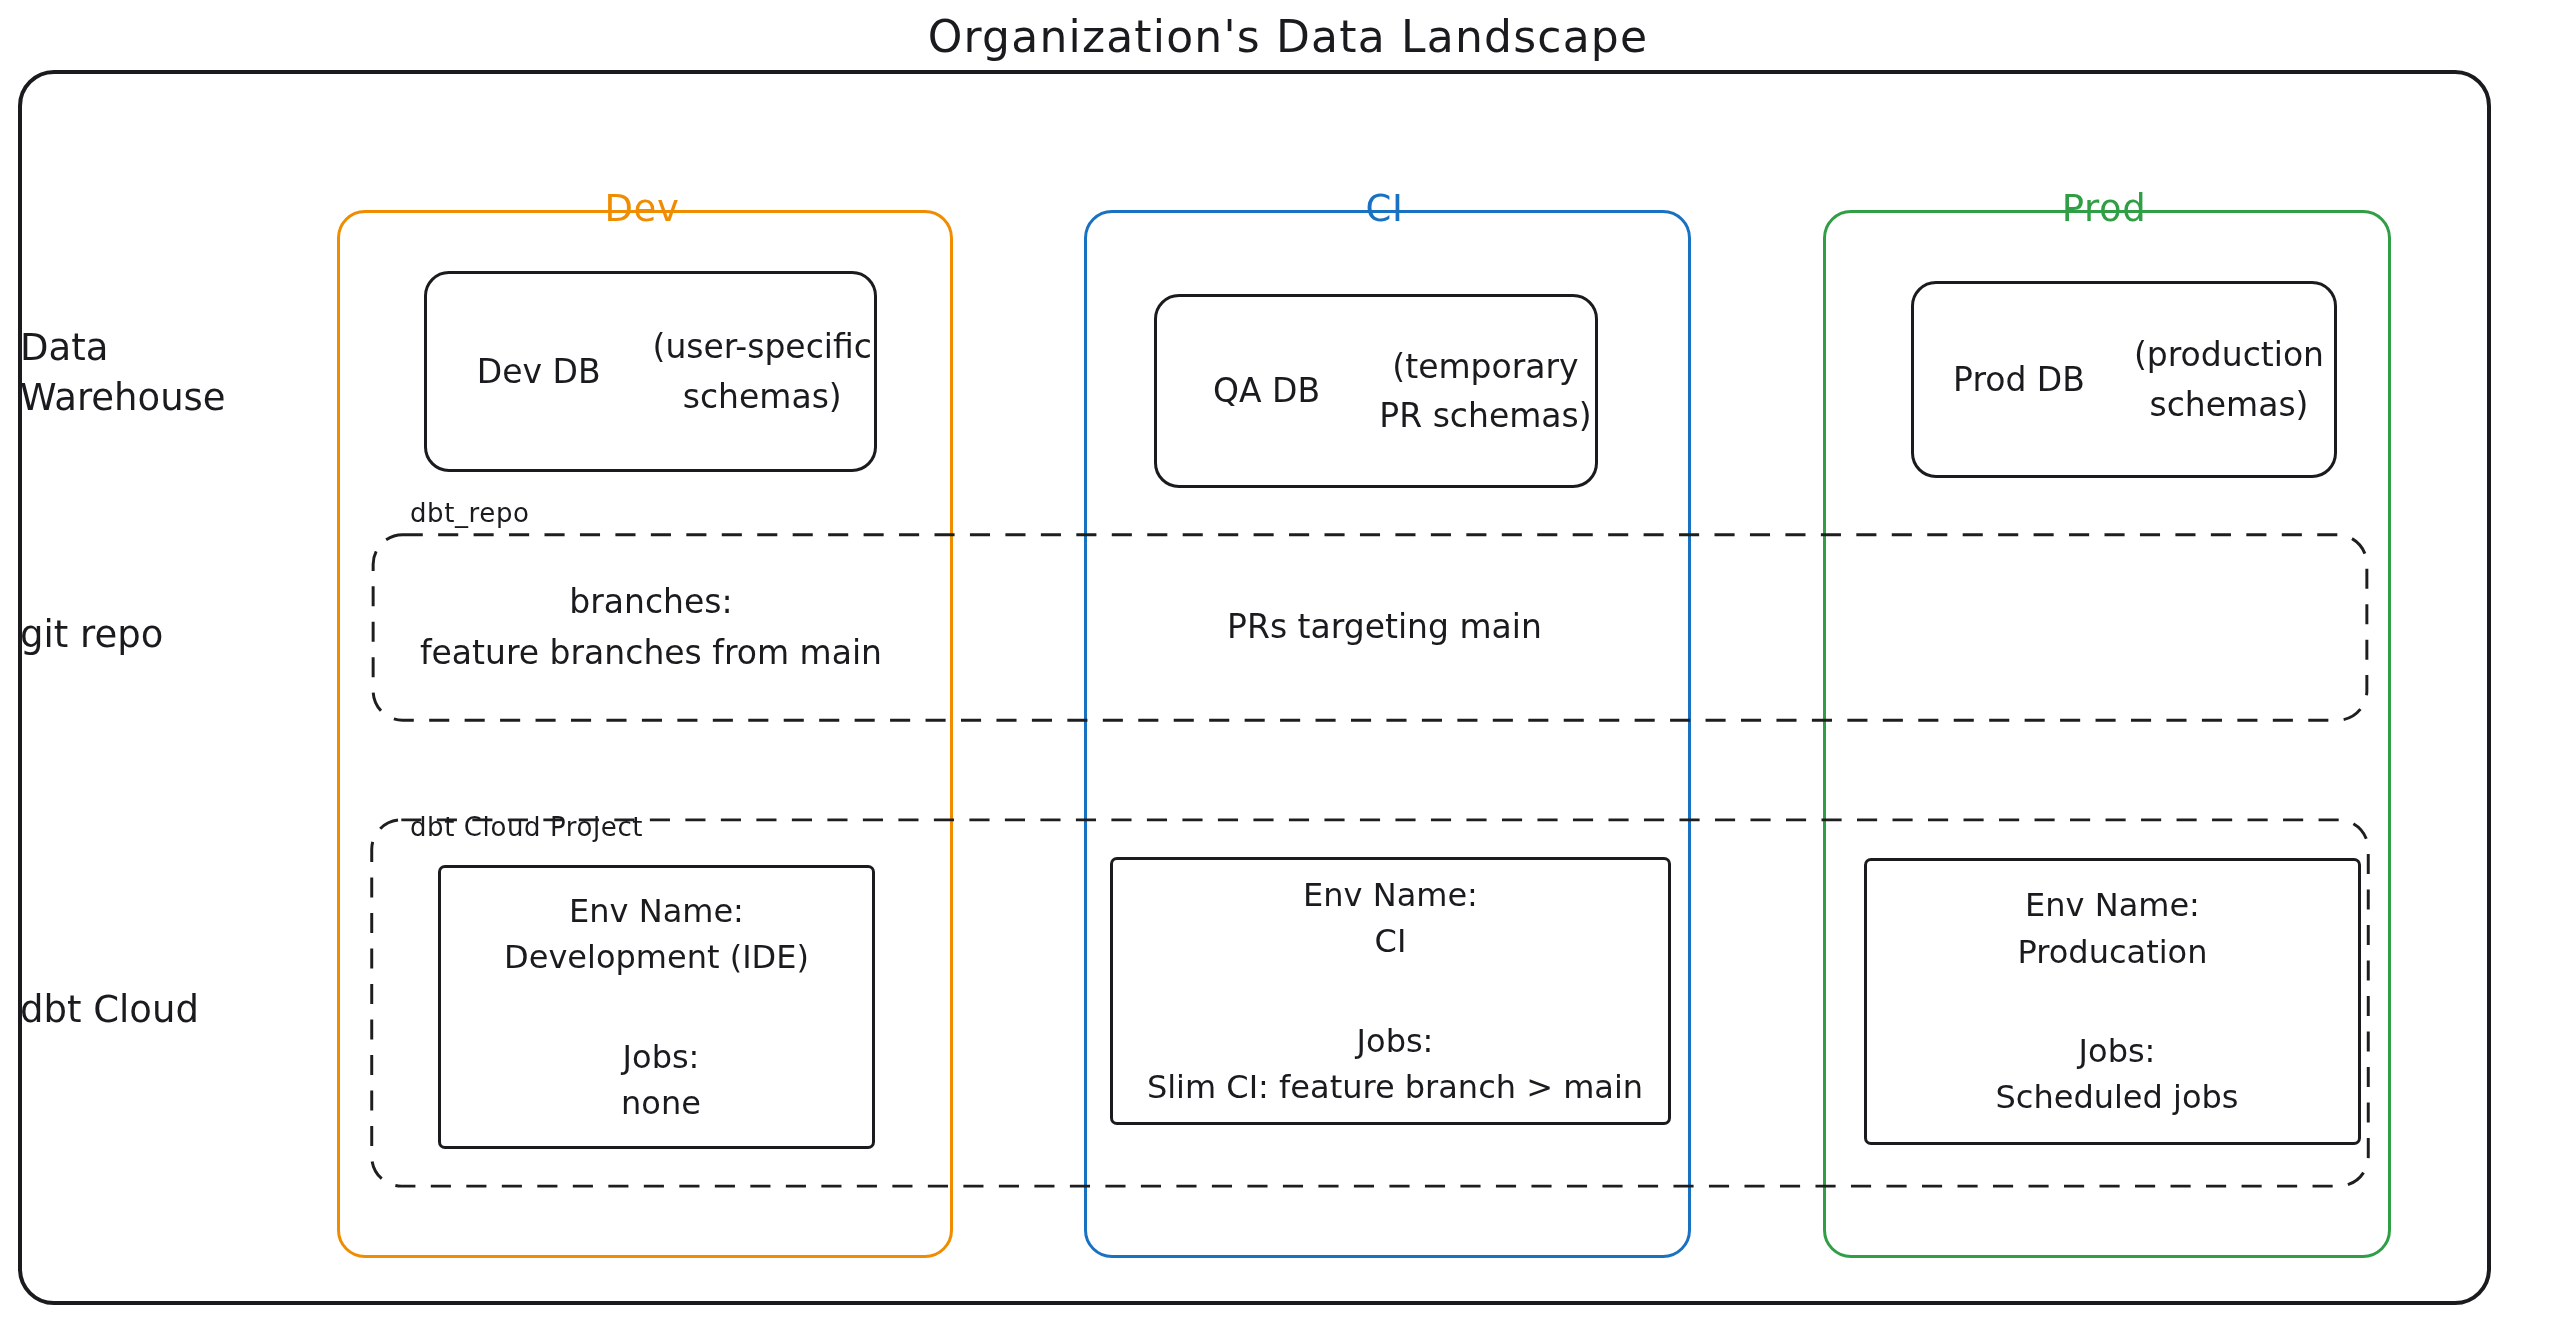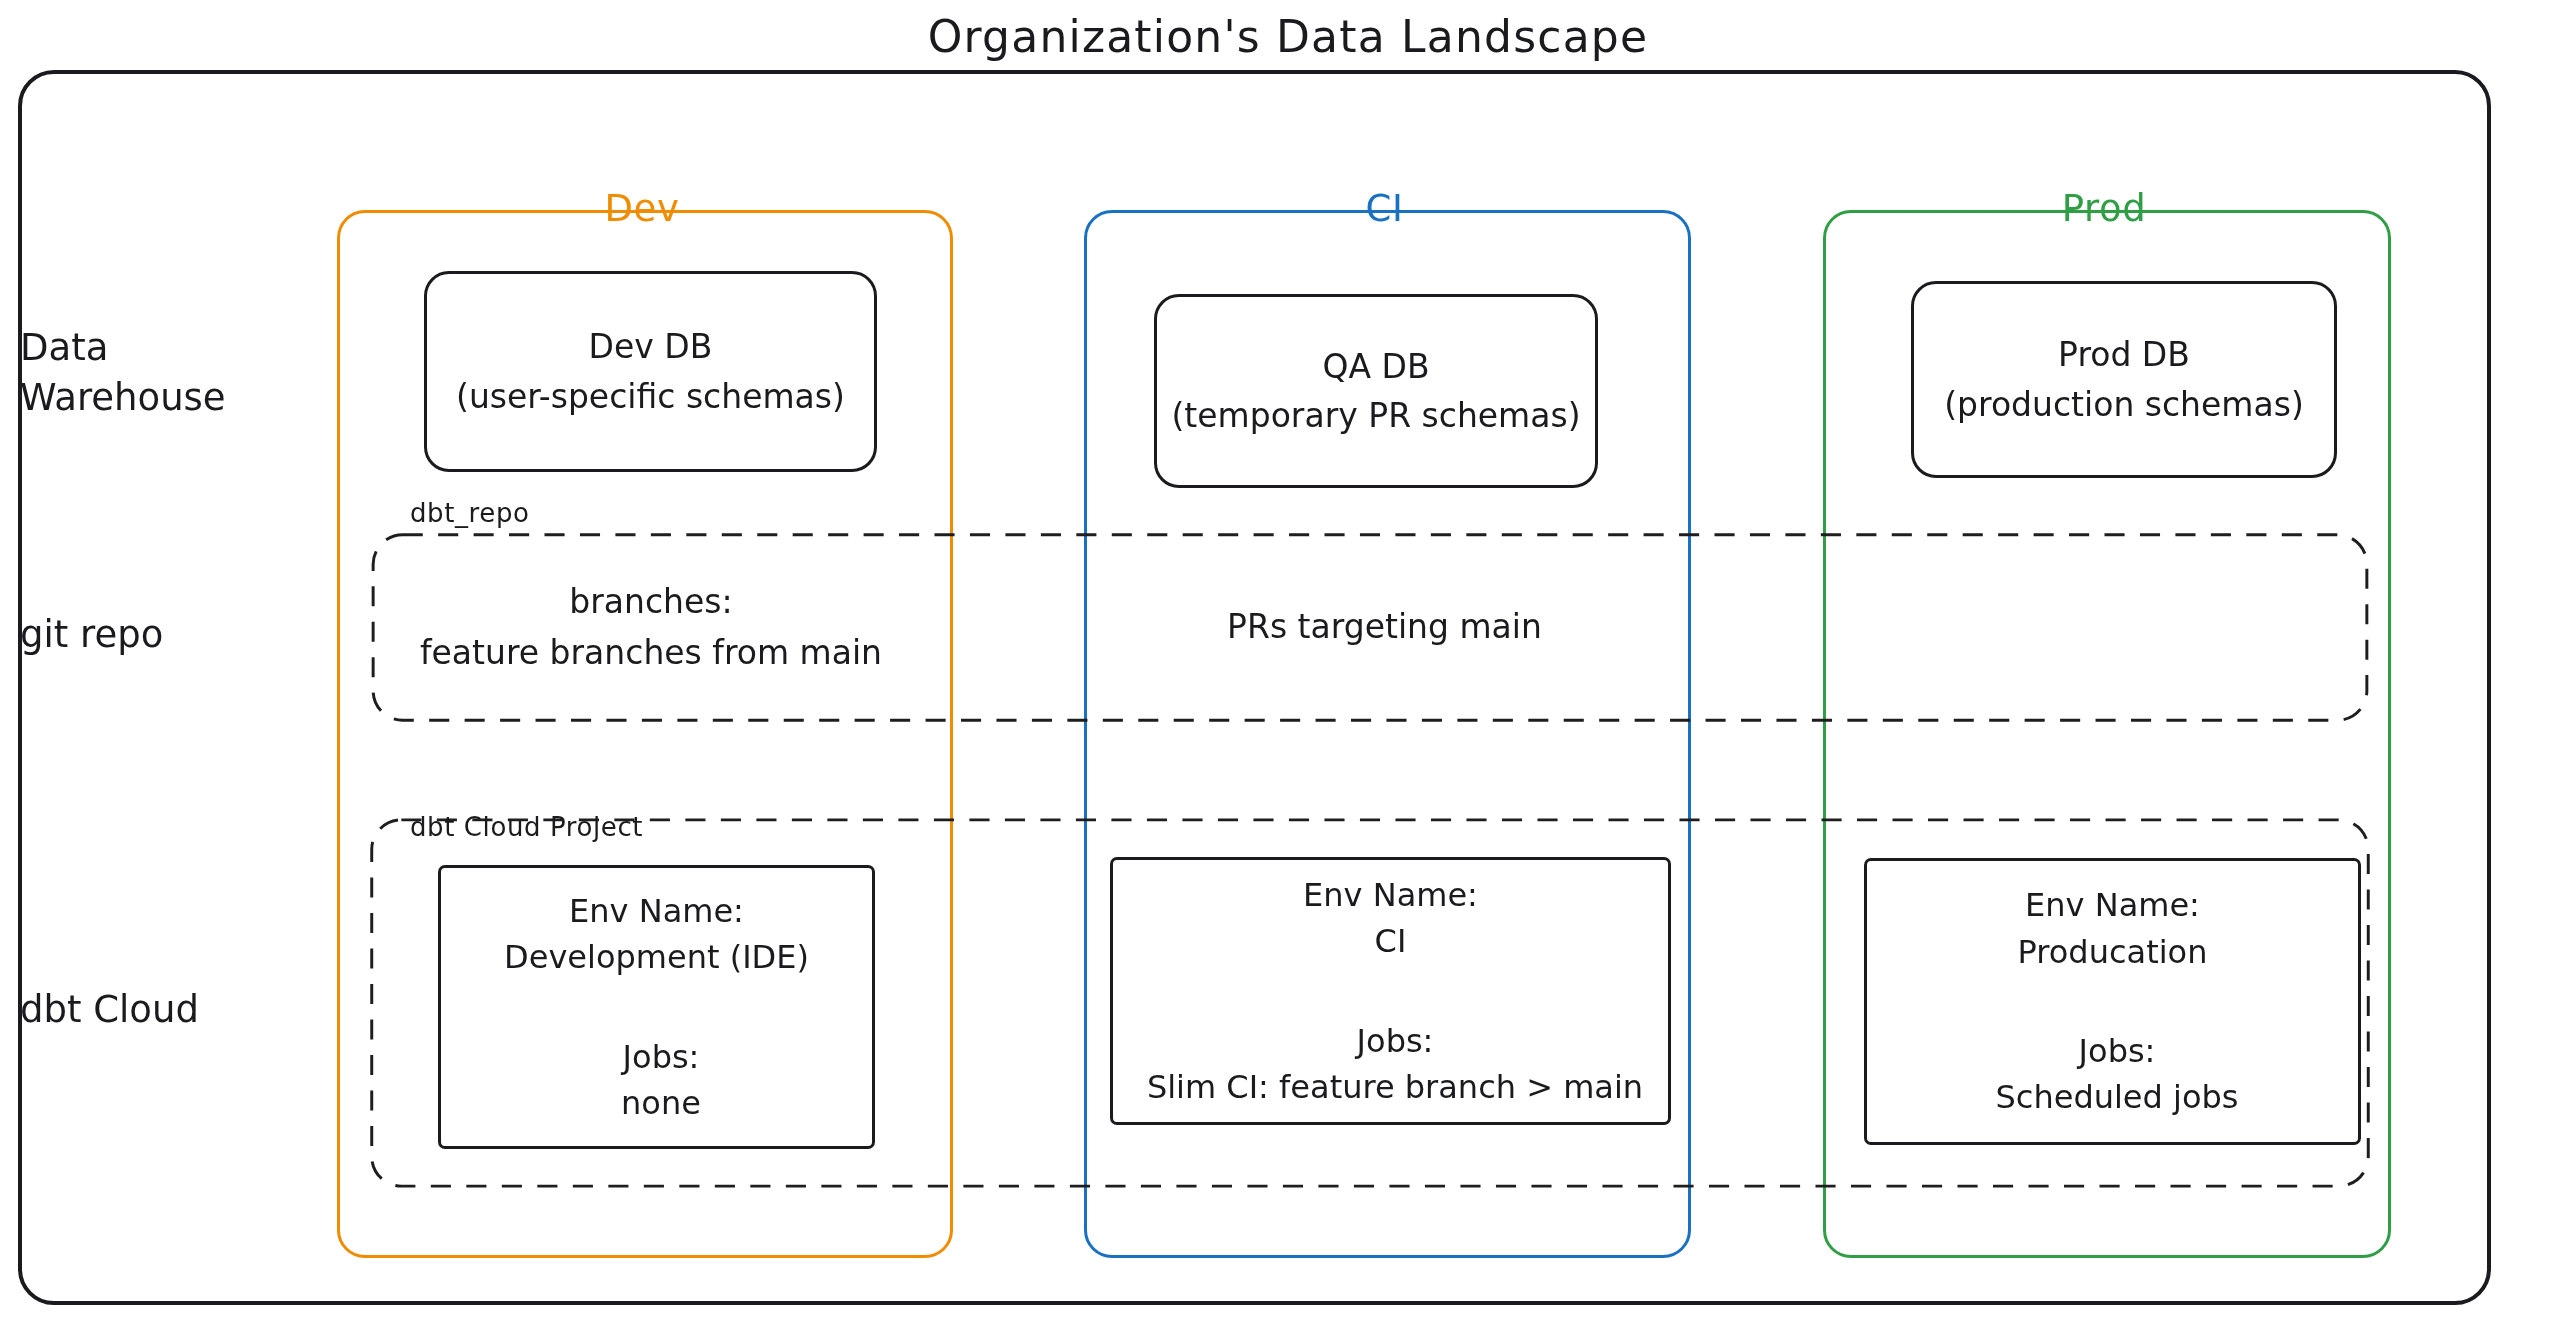--- a/index.html
+++ b/index.html
@@ -71,21 +71,20 @@
   .row-label.warehouse { top: 323px; }
   .row-label.gitrepo   { top: 610px; }
   .row-label.dbtcloud  { top: 985px; }
 
   .db-box {
     position: absolute;
     border: 3.6px solid #1b1b1f;
     border-radius: 25px;
     background: #ffffff;
     display: flex;
-    flex-direction: column;
     align-items: center;
     justify-content: center;
     text-align: center;
     font-size: 33px;
     line-height: 1.5;
     z-index: 3;
   }
   .db-box.dev  { left: 424px;  top: 271px; width: 447px; height: 195px; }
   .db-box.ci   { left: 1154px; top: 294px; width: 438px; height: 188px; }
   .db-box.prod { left: 1911px; top: 281px; width: 420px; height: 191px; }

